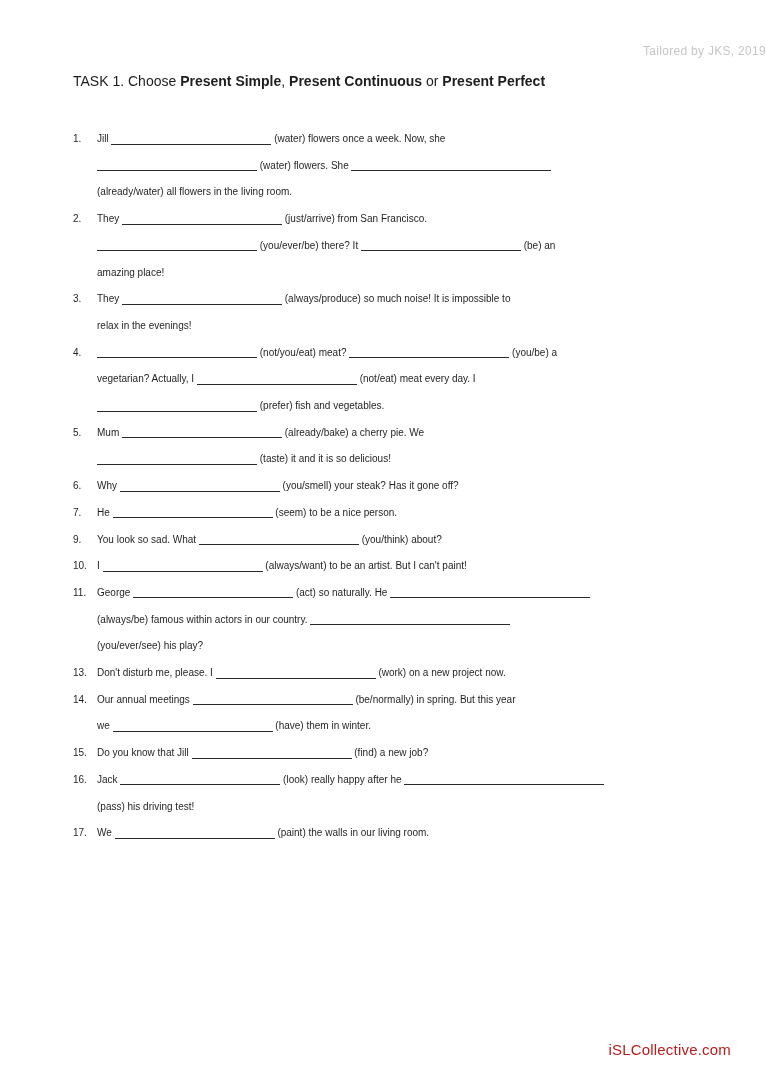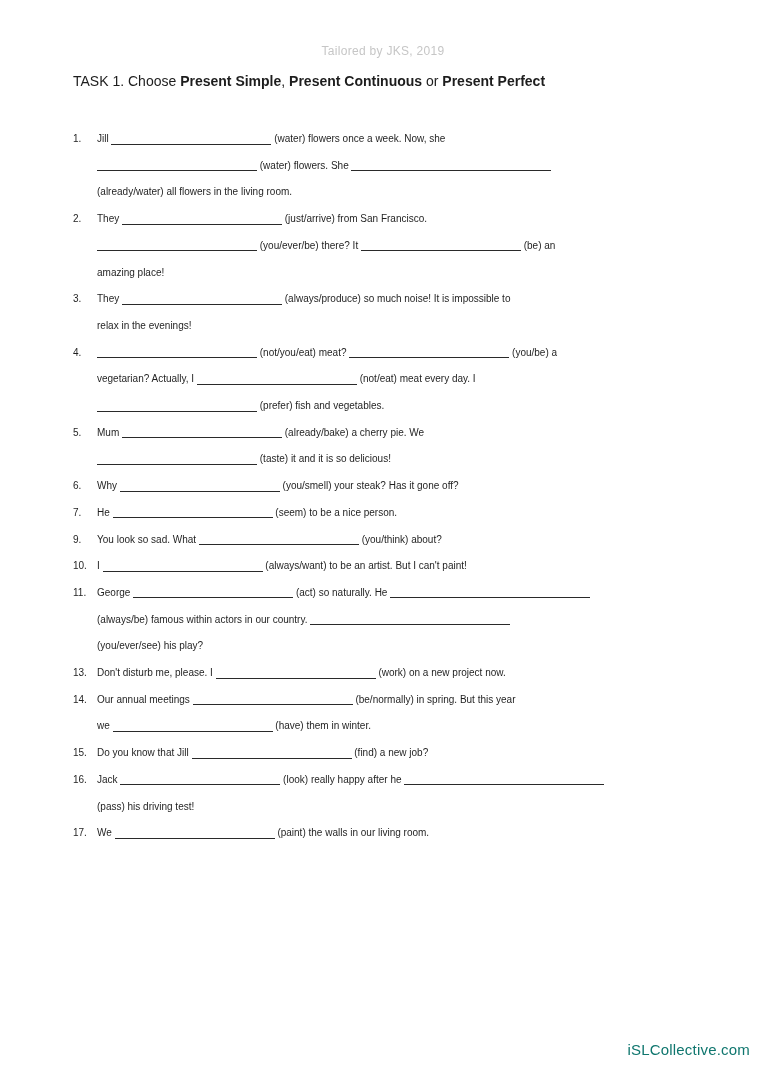--- a/index.html
+++ b/index.html
@@ -12,21 +12,21 @@
     position: relative;
     overflow: hidden;
   }
   .page {
     position: absolute; inset: 0;
     background: #ffffff;
   }
   .watermark {
     position: absolute;
     top: 44px; left: 0; width: 100%;
-    text-align: center;
+    text-align: right;
     font-size: 12px;
     color: #c6c6c6;
     letter-spacing: 0.3px;
   }
   .title {
     position: absolute;
     top: 73px; left: 73px;
     margin: 0;
     font-size: 14px;
     font-weight: normal;
@@ -54,23 +54,23 @@
   .blank {
     display: inline-block;
     width: 160px;
     height: 0;
     border-bottom: 1.45px solid #2a2a2a;
     vertical-align: -2.5px;
   }
   .blank.wide { width: 200px; }
   .footer {
     position: absolute;
-    top: 1041px; right: 16px;
+    top: 1041px; right: 35px;
     font-size: 15px;
-    color: #0f766e;
+    color: #b91c1c;
     letter-spacing: 0.2px;
   }
 </style>
 </head>
 <body>
 
 <div class="page">
   <div class="watermark">Tailored by JKS, 2019</div>
   <h1 class="title"><span>TASK 1. Choose </span><span class="bold">Present Simple</span><span>, </span><span class="bold">Present Continuous</span><span> or </span><span class="bold">Present Perfect</span></h1>
   <div class="questions">

